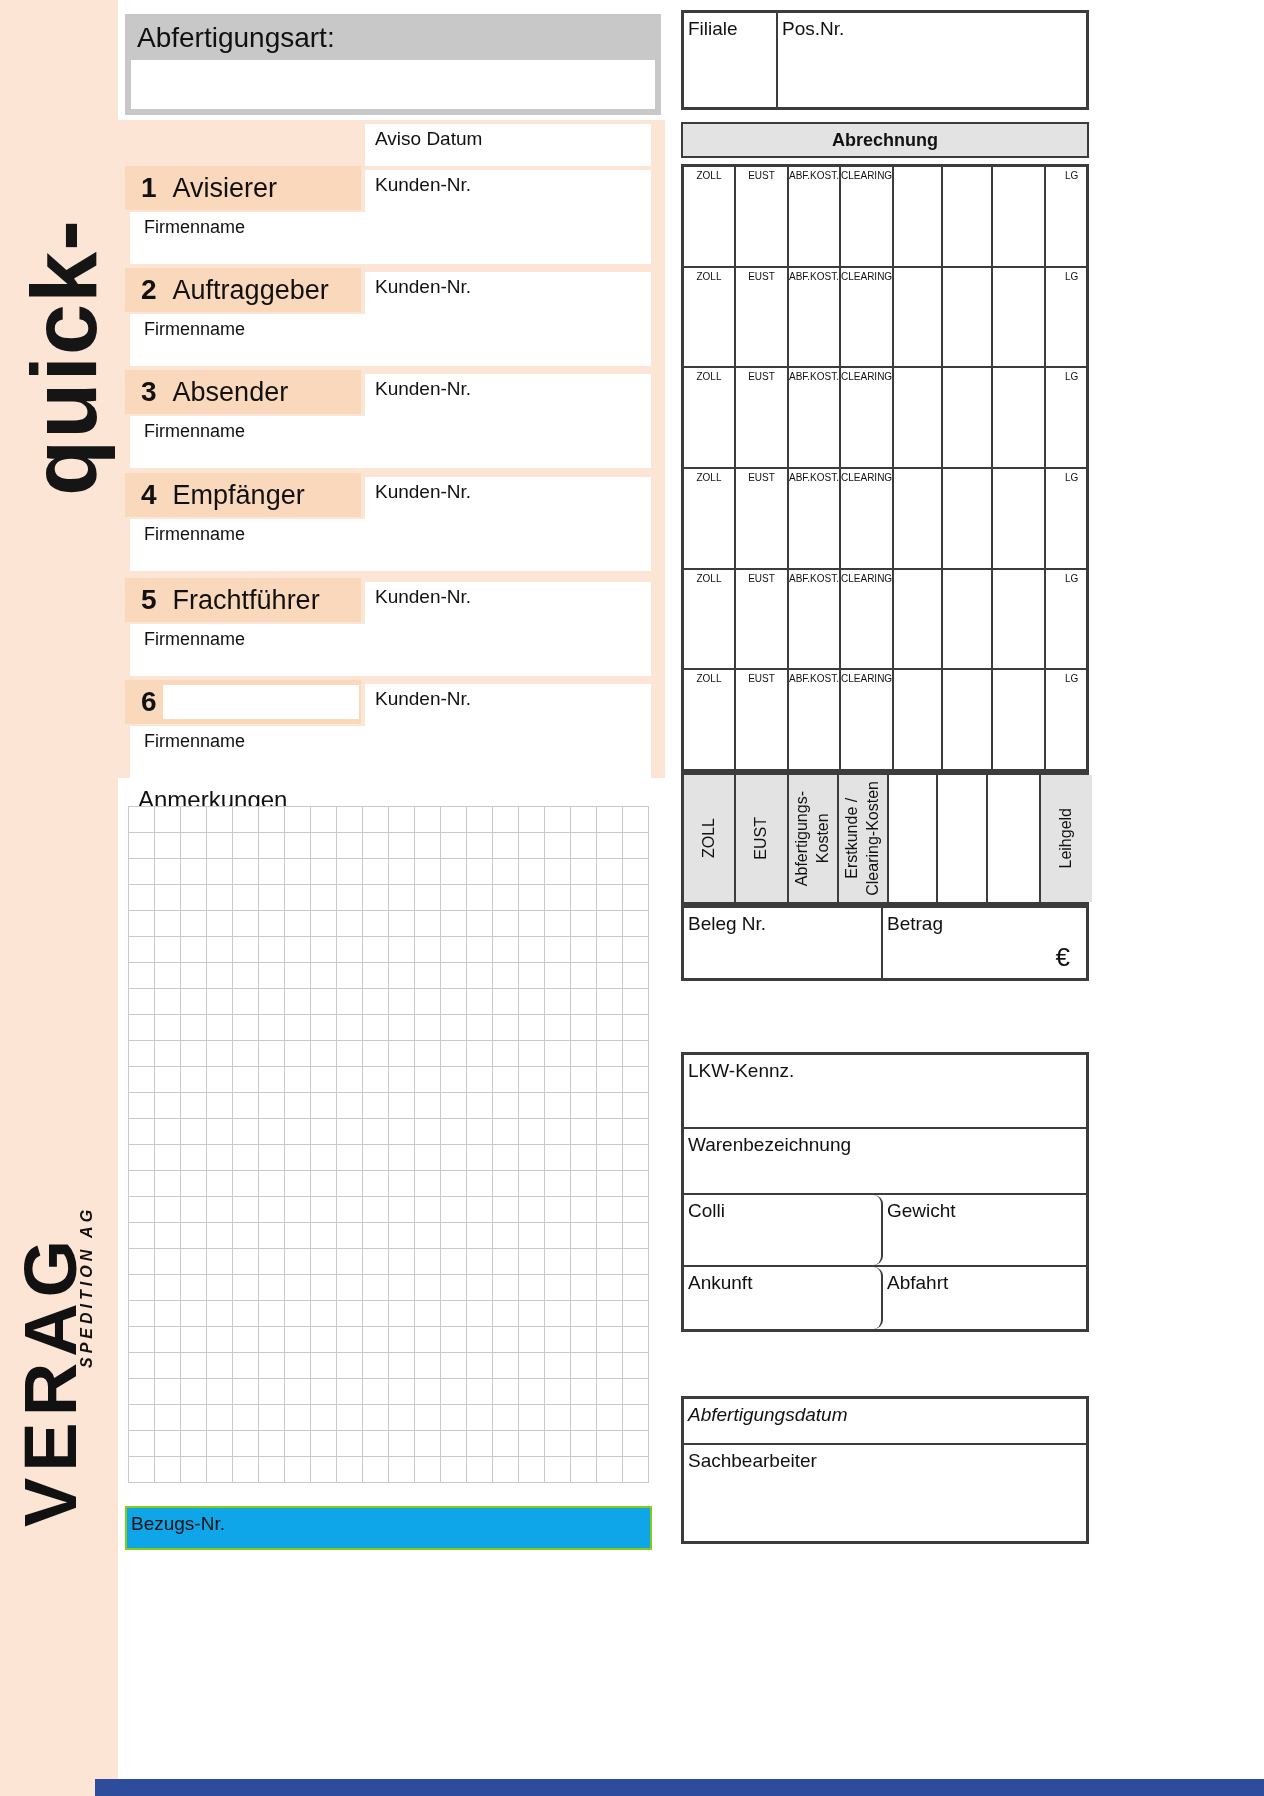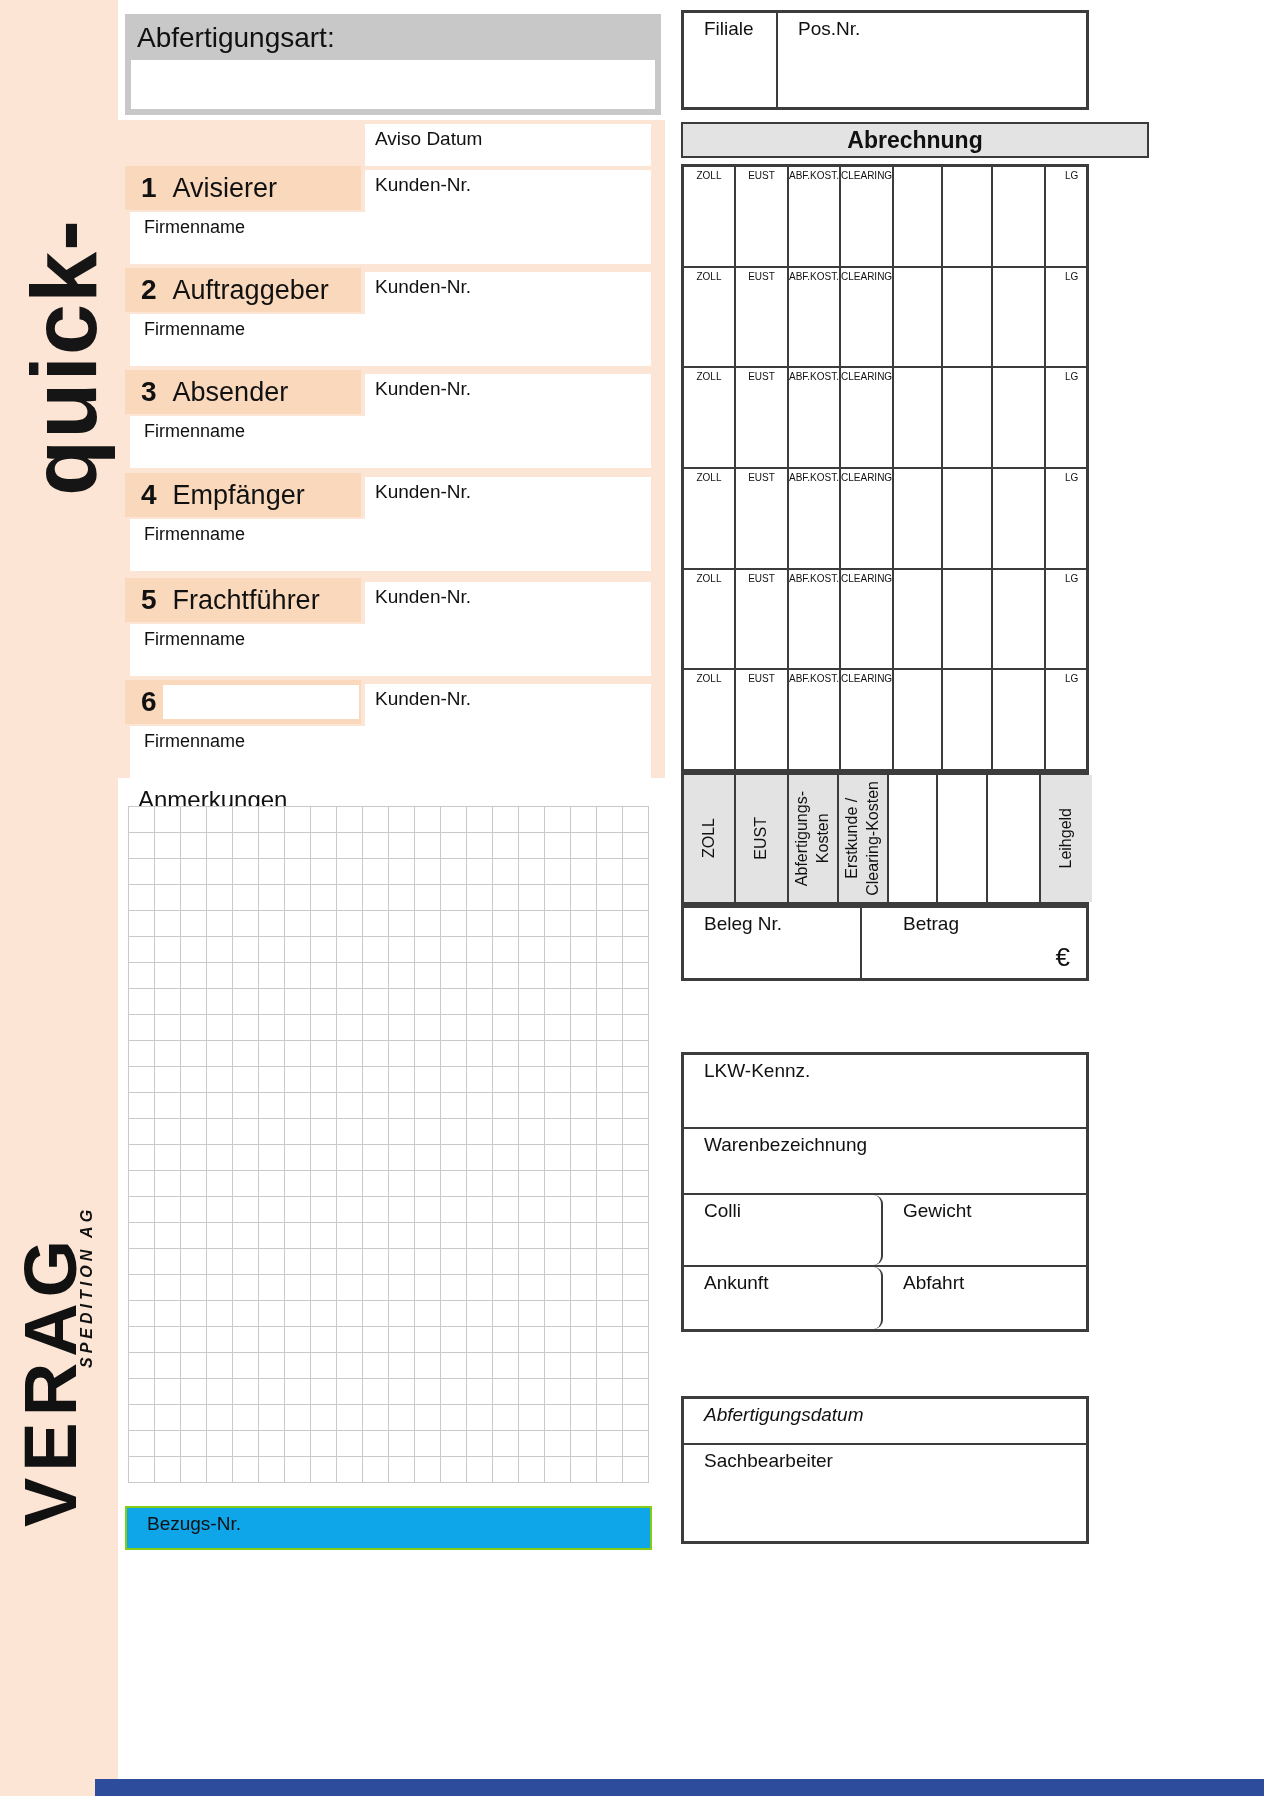--- a/index.html
+++ b/index.html
@@ -30,54 +30,54 @@
 
   
   .abf-box{left:125px;top:14px;width:536px;height:101px;background:var(--gray-box);}
   .abf-label{position:absolute;left:12px;top:8px;font-size:28px;}
   .abf-input{position:absolute;left:6px;top:46px;width:524px;height:49px;background:#fff;}
 
   
   .filiale-box{left:681px;top:10px;width:408px;height:100px;border:3px solid var(--border);background:#fff;}
   .filiale-cell{position:absolute;left:0;top:0;width:94px;height:100%;border-right:2px solid var(--border);}
   .posnr-cell{position:absolute;left:94px;top:0;right:0;height:100%;}
-  .small-label{display:block;padding:5px 20px;font-size:19px;}
+  .small-label{display:block;padding:5px 4px;font-size:19px;}
 
   
   .peach-band{left:118px;top:120px;width:547px;height:658px;background:var(--peach);}
   .aviso-field{left:365px;top:124px;width:286px;height:42px;background:#fff;}
   .field-label{display:block;padding:4px 10px;font-size:19px;}
   .section{position:absolute;left:125px;width:533px;}
   .sec-title{position:absolute;left:0;top:0;width:236px;height:44px;background:var(--peach-dark);display:flex;align-items:center;padding-left:16px;gap:16px;}
   .sec-num{font-size:28px;font-weight:bold;}
   .sec-name{font-size:27px;}
   .sec6-input{position:absolute;left:38px;top:5px;width:196px;height:34px;background:#fff;}
   .kunden-box{position:absolute;left:240px;top:4px;width:286px;height:42px;background:#fff;}
   .firma-box{position:absolute;left:5px;top:46px;width:521px;height:52px;background:#fff;}
   .firma-label{display:block;padding:5px 14px;font-size:18px;}
 
   
-  .abrechnung-header{left:681px;top:122px;width:468px;height:36px;background:var(--table-gray);border:2px solid var(--border);display:flex;align-items:center;justify-content:center;font-size:23px;font-weight:600;}
+  .abrechnung-header{left:681px;top:122px;width:408px;height:36px;background:var(--table-gray);border:2px solid var(--border);display:flex;align-items:center;justify-content:center;font-size:18px;font-weight:600;}
   .ab-table{left:681px;top:164px;width:408px;height:608px;border:3px solid var(--border);display:flex;flex-direction:column;background:#fff;}
   .ab-row{flex:1 1 0;display:flex;border-top:2px solid var(--border);}
   .ab-row:first-child{border-top:none;}
   .ab-cell{border-right:2px solid var(--border);position:relative;}
   .ab-cell:last-child{border-right:none;}
   .ab-cell-label{display:block;text-align:center;font-size:10px;padding-top:3px;white-space:nowrap;overflow:hidden;}
 
   
   .totals-band{left:681px;top:772px;width:408px;height:133px;border:3px solid var(--border);display:flex;background:#fff;}
   .tot-cell{border-right:2px solid var(--border);display:flex;align-items:center;justify-content:center;}
   .tot-cell:last-child{border-right:none;}
   .tot-cell.gray{background:var(--table-gray);}
   .tot-label{writing-mode:vertical-rl;transform:rotate(180deg);white-space:pre-line;text-align:center;font-size:16px;line-height:1.3;}
 
   
   .beleg-box{left:681px;top:905px;width:408px;height:76px;border:3px solid var(--border);background:#fff;}
-  .beleg-cell{position:absolute;left:0;top:0;width:178px;height:100%;border-right:2px solid var(--border);}
+  .beleg-cell{position:absolute;left:0;top:0;width:199px;height:100%;border-right:2px solid var(--border);}
   .betrag-cell{position:absolute;left:199px;top:0;right:0;height:100%;}
   .euro-sign{position:absolute;right:16px;top:34px;font-size:26px;}
 
   
   .anm-label{left:138px;top:786px;font-size:24px;}
   .anm-grid{
     left:128px;top:806px;width:521px;height:677px;background:#fff;
     background-image:
       repeating-linear-gradient(to right, var(--grid-line) 0 1px, transparent 1px 26px),
       repeating-linear-gradient(to bottom, var(--grid-line) 0 1px, transparent 1px 26px);

